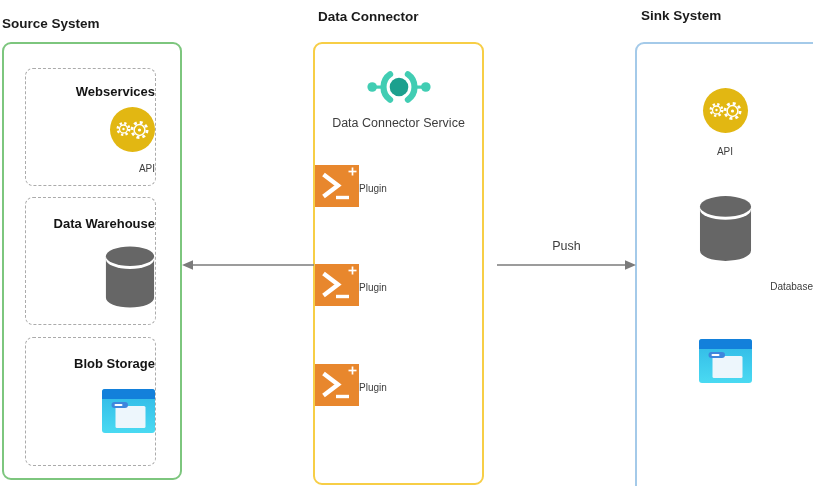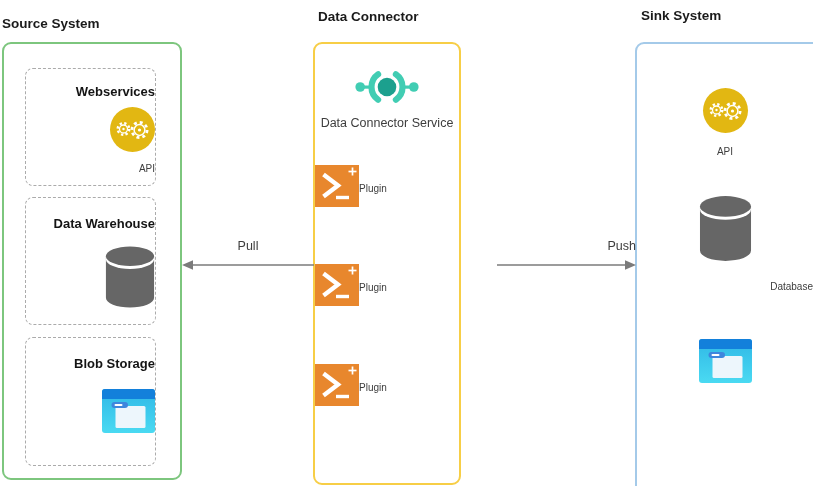--- a/index.html
+++ b/index.html
@@ -8,21 +8,21 @@
     background:#fff;font-family:"Liberation Sans",sans-serif;
     -webkit-font-smoothing:antialiased;
   }
   .grp-title{position:absolute;font-size:13.5px;font-weight:bold;color:#1a1a1a;white-space:nowrap;}
   .t-source{left:2px;top:16px;}
   .t-conn{left:318px;top:9px;}
   .t-sink{left:641px;top:8px;}
 
   .gbox{position:absolute;background:#fff;border-radius:9px;box-sizing:border-box;}
   .source{left:2px;top:42px;width:180px;height:438px;border:2px solid var(--source-border);}
-  .connector{left:313px;top:42px;width:148px;height:443px;border:2px solid var(--connector-border);}
+  .connector{left:313px;top:42px;width:171px;height:443px;border:2px solid var(--connector-border);}
   .sink{left:635px;top:42px;width:190px;height:456px;border:2px solid var(--sink-border);}
 
   .dnode{
     position:absolute;left:21px;width:131px;box-sizing:border-box;
     border:1.5px dashed var(--dashed-border);border-radius:8px;background:#fff;
     display:flex;flex-direction:column;align-items:flex-end;
   }
   .n-ws{top:24px;height:118px;padding-top:15px;}
   .n-dw{top:153px;height:128px;padding-top:18px;}
   .n-bs{top:293px;height:129px;padding-top:18px;}
@@ -52,21 +52,21 @@
   .sink-db{position:absolute;left:62px;top:150px;}
   .sink-db-label{position:absolute;left:0;top:236px;width:176px;text-align:right;}
   .sink-blob{position:absolute;left:62px;top:295px;}
 
   
   .edge{position:absolute;}
   .e-pull{left:182px;top:258px;}
   .e-push{left:497px;top:258px;}
   .edge-label{position:absolute;top:239px;text-align:center;font-size:12.5px;color:#3d3d3d;}
   .lbl-pull{left:182px;width:132px;}
-  .lbl-push{left:497px;width:139px;text-align:right;}
+  .lbl-push{left:497px;width:139px;}
 
   .defs-holder{position:absolute;width:0;height:0;overflow:hidden;}
 </style>
 </head>
 <body>
 
 <div id="canvas">
 
   <svg class="defs-holder" aria-hidden="true">
     <defs>
@@ -184,21 +184,20 @@
     <svg class="sink-db" width="53" height="70" viewBox="0 0 54 68">
         <use href="#cylGlyph"></use>
       </svg>
     <div class="nlabel sink-db-label">Database</div>
 
     <svg class="sink-blob" width="53" height="44" viewBox="0 0 53 44">
         <use href="#blobGlyph"></use>
       </svg>
   </div>
 
-  <div class="edge-label lbl-pull">Pull</div>
   <svg class="edge e-pull" width="132" height="14" viewBox="0 0 132 14">
     <line x1="10" y1="7" x2="132" y2="7" stroke="#7B7B7B" stroke-width="1.6"></line>
     <polygon points="0,7 11,2.3 11,11.7" fill="#7B7B7B"></polygon>
   </svg>
 
   <div class="edge-label lbl-push">Push</div>
   <svg class="edge e-push" width="139" height="14" viewBox="0 0 139 14">
     <line x1="0" y1="7" x2="129" y2="7" stroke="#7B7B7B" stroke-width="1.6"></line>
     <polygon points="139,7 128,2.3 128,11.7" fill="#7B7B7B"></polygon>
   </svg>

